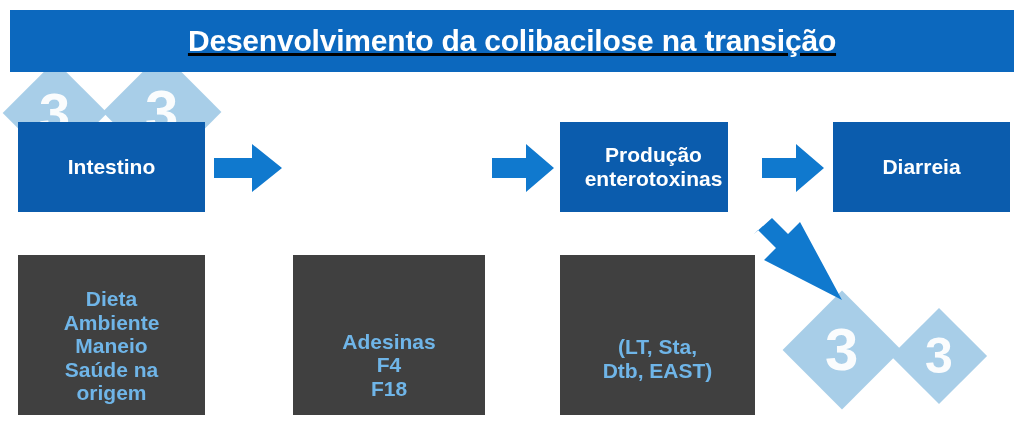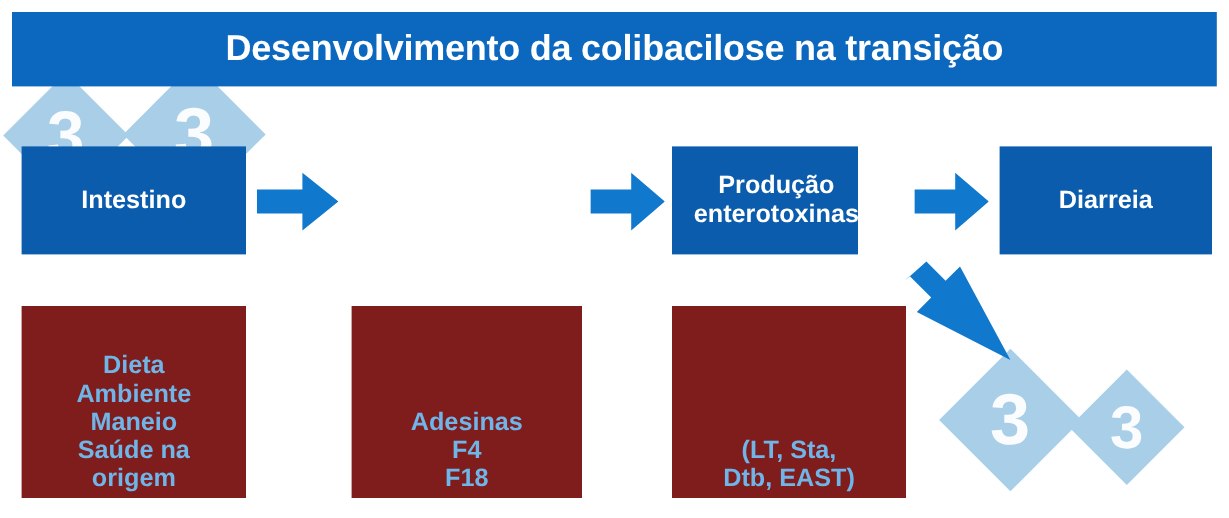--- a/index.html
+++ b/index.html
@@ -50,20 +50,21 @@
     position: absolute;
     left: 10px;
     top: 10px;
     width: 1004px;
     height: 62px;
     background: #0c68be;
     display: flex;
     align-items: center;
     justify-content: center;
     z-index: 5;
+    text-decoration: underline;
   }
   .title-bar .title-text {
     color: #ffffff;
     font-size: 30px;
     font-weight: bold;
     letter-spacing: -0.2px;
     white-space: nowrap;
   }
 
   
@@ -83,33 +84,33 @@
     font-weight: bold;
   }
   .box-stage {
     background: #0b5cad;
   }
   .box-stage .box-text {
     color: #ffffff;
     font-size: 21px;
   }
   .box-detail {
-    background: #7f1d1d;
-    align-items: flex-end;
+    background: #404040;
+    align-items: center;
     padding-top: 26px;
   }
   .box-detail .box-text {
     color: #6fb5e8;
     font-size: 21px;
   }
 
   
   #box-intestino    { left: 18px;  top: 122px; width: 187px; height: 90px; }
   #box-aderencia    { left: 293px; top: 122px; width: 192px; height: 90px; }
-  #box-producao     { left: 560px; top: 122px; width: 155px; height: 90px; padding-left: 25px; }
+  #box-producao     { left: 560px; top: 122px; width: 168px; height: 90px; padding-left: 25px; }
   #box-diarreia     { left: 833px; top: 122px; width: 177px; height: 90px; }
   #box-morte        { left: 833px; top: 255px; width: 177px; height: 90px;
                       align-items: center; padding-top: 4px; }
 
   
   #box-dieta        { left: 18px;  top: 255px; width: 187px; height: 160px; }
   #box-adesinas     { left: 293px; top: 255px; width: 192px; height: 160px; }
   #box-toxinas      { left: 560px; top: 255px; width: 195px; height: 160px; }
   #box-toxinas      { padding-top: 52px; }
   #box-adesinas     { padding-top: 64px; }

